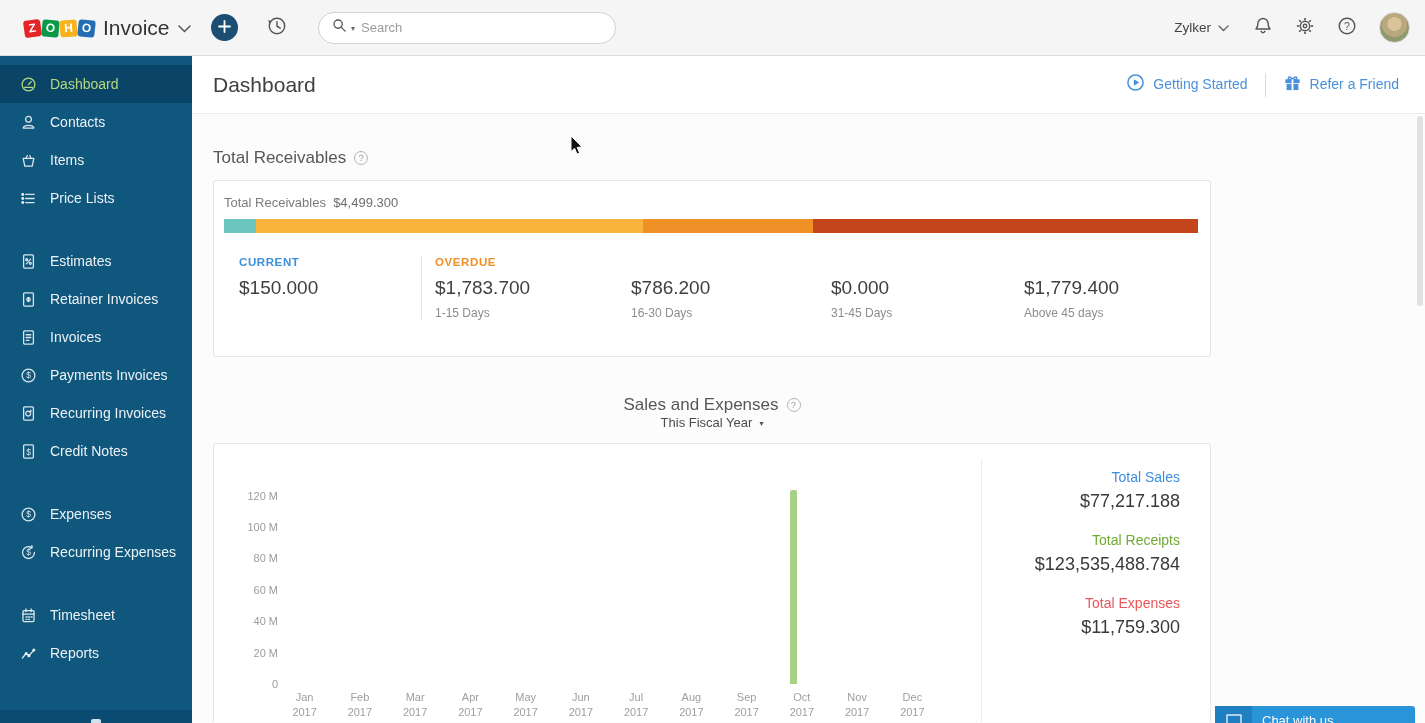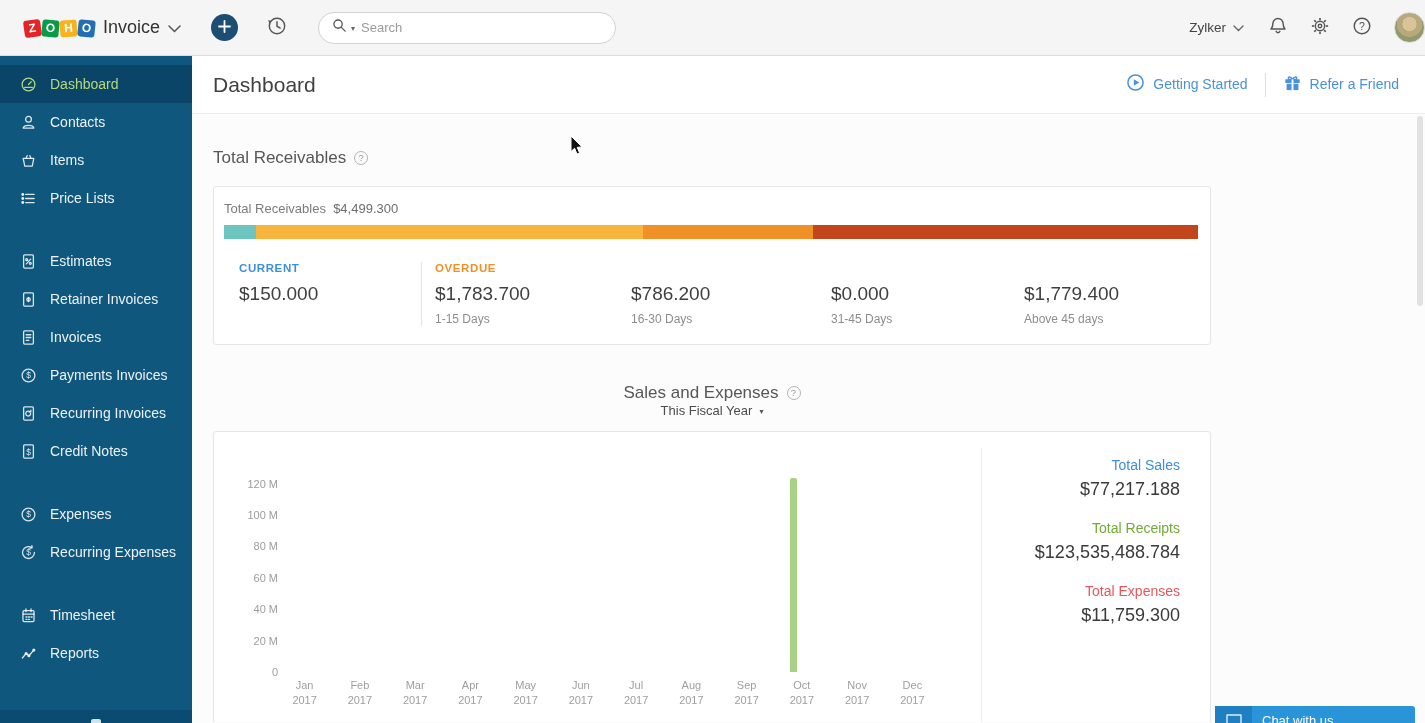--- a/index.html
+++ b/index.html
@@ -7,32 +7,32 @@
   body { font-family:"Liberation Sans", sans-serif; background:#fff; }
   .app { position:relative; width:1425px; height:723px; overflow:hidden; background:#fff; }
 
   
   .topbar { position:absolute; top:0; left:0; right:0; height:56px; background:#f5f5f6; border-bottom:1px solid #dcdcdc; display:flex; z-index:5; }
   .logo-area { width:192px; display:flex; align-items:center; padding-left:24px; }
   .logo { display:flex; align-items:center; gap:2px; cursor:pointer; }
   .tile { display:inline-block; width:17px; height:17px; border-radius:3px; color:#fff; font-size:12px; font-weight:bold; text-align:center; line-height:17px; margin-right:1px; }
   .tile.r0 { transform:rotate(-8deg); } .tile.r1 { transform:rotate(5deg); }
   .tile.r2 { transform:rotate(-4deg); } .tile.r3 { transform:rotate(6deg); }
-  .logo-product { font-size:18px; color:#333; margin-left:5px; font-weight:400; }
+  .logo-product { font-size:21px; color:#333; margin-left:5px; font-weight:400; }
   .logo-caret { margin-left:6px; }
   .topbar-main { flex:1; display:flex; align-items:center; justify-content:space-between; }
   .tb-left { display:flex; align-items:center; margin-left:19px; }
   .plus-btn { width:27px; height:27px; border-radius:50%; background:#1c4d72; border:none; display:flex; align-items:center; justify-content:center; cursor:pointer; }
   .icon-btn { background:none; border:none; cursor:pointer; display:flex; align-items:center; justify-content:center; }
   .history-btn { margin-left:28px; }
   .searchbox { margin-left:30px; width:298px; height:32px; background:#fff; border:1px solid #d2d2d2; border-radius:16px; display:flex; align-items:center; padding:0 12px 0 13px; }
   .searchbox .caret { font-size:8px; color:#666; margin:2px 6px 0 4px; cursor:pointer; }
   .searchbox input { border:none; outline:none; flex:1; font-size:13px; color:#444; background:transparent; font-family:inherit; }
   .searchbox input::placeholder { color:#9b9b9b; }
-  .tb-right { display:flex; align-items:center; }
+  .tb-right { display:flex; align-items:center; padding-right:15px; }
   .org-switcher { display:flex; align-items:center; gap:7px; font-size:13.5px; color:#444; background:none; border:none; cursor:pointer; margin-right:24px; font-family:inherit; }
   .tb-right .icon-btn { margin-left:22px; }
   .avatar { width:31px; height:31px; border-radius:50%; margin-left:22px; border:1px solid #d8d8d8; background:radial-gradient(circle at 50% 38%, #d9c49a 0 30%, #b9a87e 31% 55%, #8f9a6d 56% 100%); cursor:pointer; }
 
   
   .sidebar { position:absolute; top:56px; left:0; bottom:0; width:192px; background:#10577e; overflow:hidden; }
   .sidebar-nav { padding-top:9px; }
   .sb-group { margin-bottom:25px; }
   .sb-item { height:38px; display:flex; align-items:center; gap:13px; padding-left:20px; color:rgba(255,255,255,.92); font-size:14px; cursor:pointer; }
   .sb-item .sb-icon { width:17px; height:17px; display:flex; align-items:center; justify-content:center; }
@@ -50,21 +50,21 @@
 
   .content { position:relative; height:calc(100% - 59px); padding-left:21px; overflow:hidden; }
   .section-head { display:flex; align-items:center; gap:8px; margin:34px 0 0; }
   .section-title { font-size:17px; color:#575757; font-weight:400; }
   .help-dot { width:14px; height:14px; border:1px solid #b5b5b5; border-radius:50%; color:#9a9a9a; font-size:9.5px; line-height:12px; text-align:center; cursor:pointer; }
   .section-row { width:998px; display:flex; justify-content:space-between; align-items:center; margin-top:38px;flex-direction:column; }
   .period-select { display:flex; align-items:center; gap:7px; font-size:13px; color:#4c4c4c; background:none; border:none; cursor:pointer; font-family:inherit; }
   .period-select .caret { font-size:8px; color:#555; margin-top:1px; }
 
   .card { width:998px; background:#fff; border:1px solid #e6e6e6; border-radius:3px; }
-  .card.receivables { margin-top:18px; padding:14px 12px 18px 10px; }
+  .card.receivables { margin-top:12px; padding:14px 12px 36px 10px; }
   .recv-summary { font-size:13px; color:#7b7b7b; }
   .recv-summary b { color:#6e6e6e; font-weight:400; }
   .bar-track { margin-top:9px; height:14px; display:flex; overflow:hidden; }
   .bar-track .seg { height:100%; }
   .recv-cols { margin-top:23px; display:flex; }
   .recv-col { padding-left:13px; }
   .recv-col.w0 { width:197px; padding-left:15px; }
   .recv-col.w1 { width:196px; } .recv-col.w2 { width:200px; } .recv-col.w3 { width:193px; } .recv-col.w4 { flex:1; }
   .recv-vdiv { width:1px; background:#e5e5e5; align-self:stretch; }
   .recv-label { font-size:11.5px; font-weight:700; letter-spacing:.6px; height:14px; }

